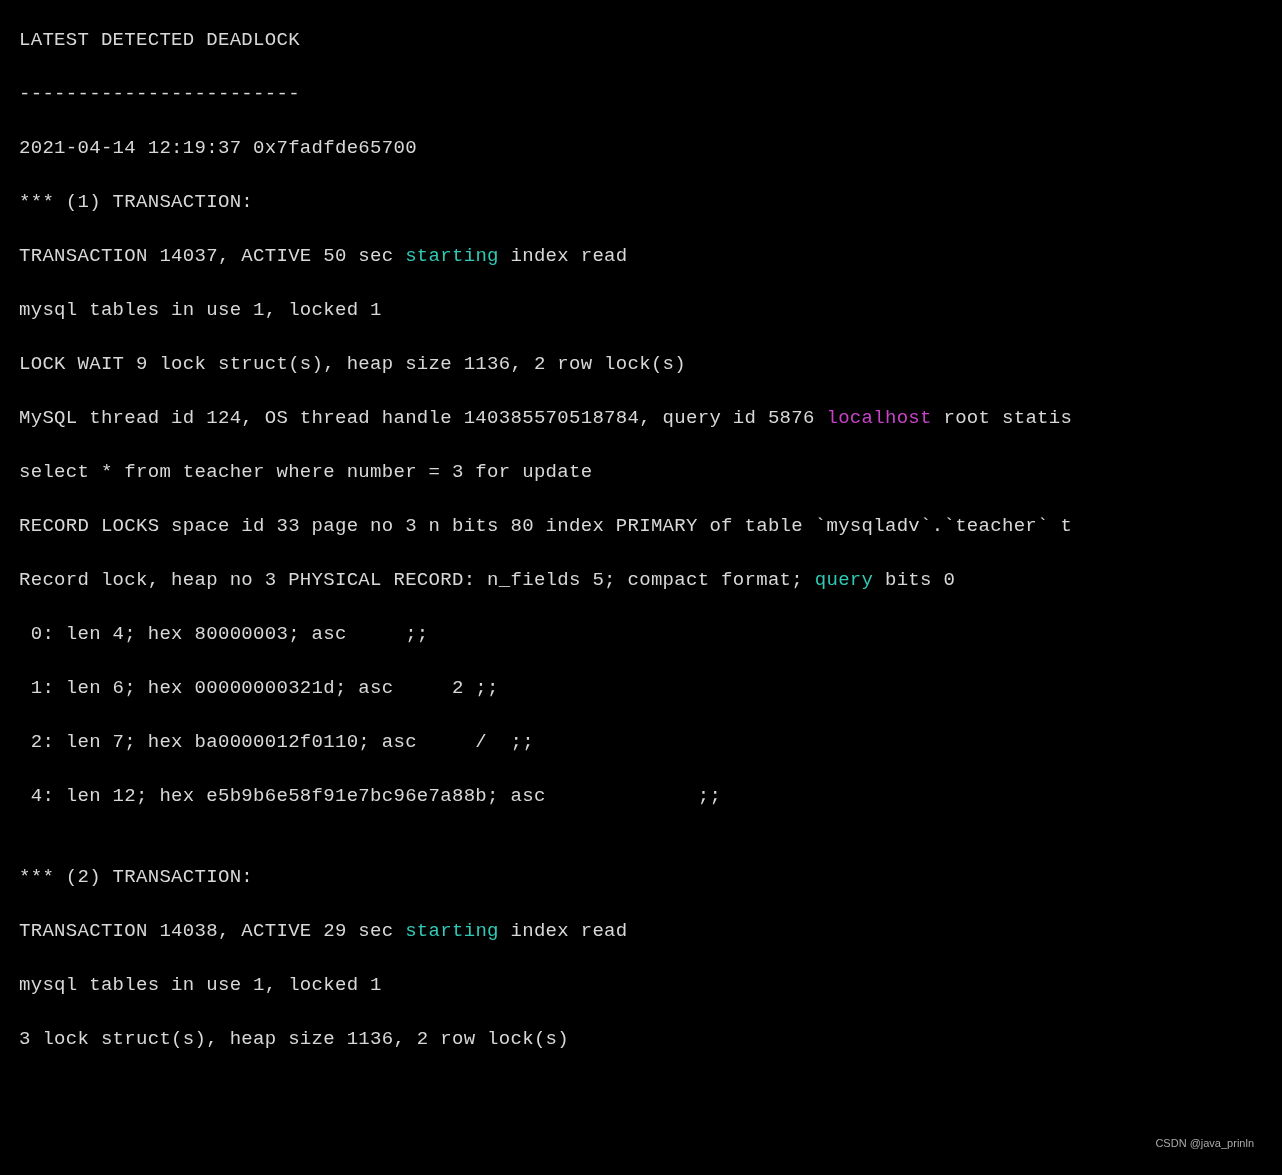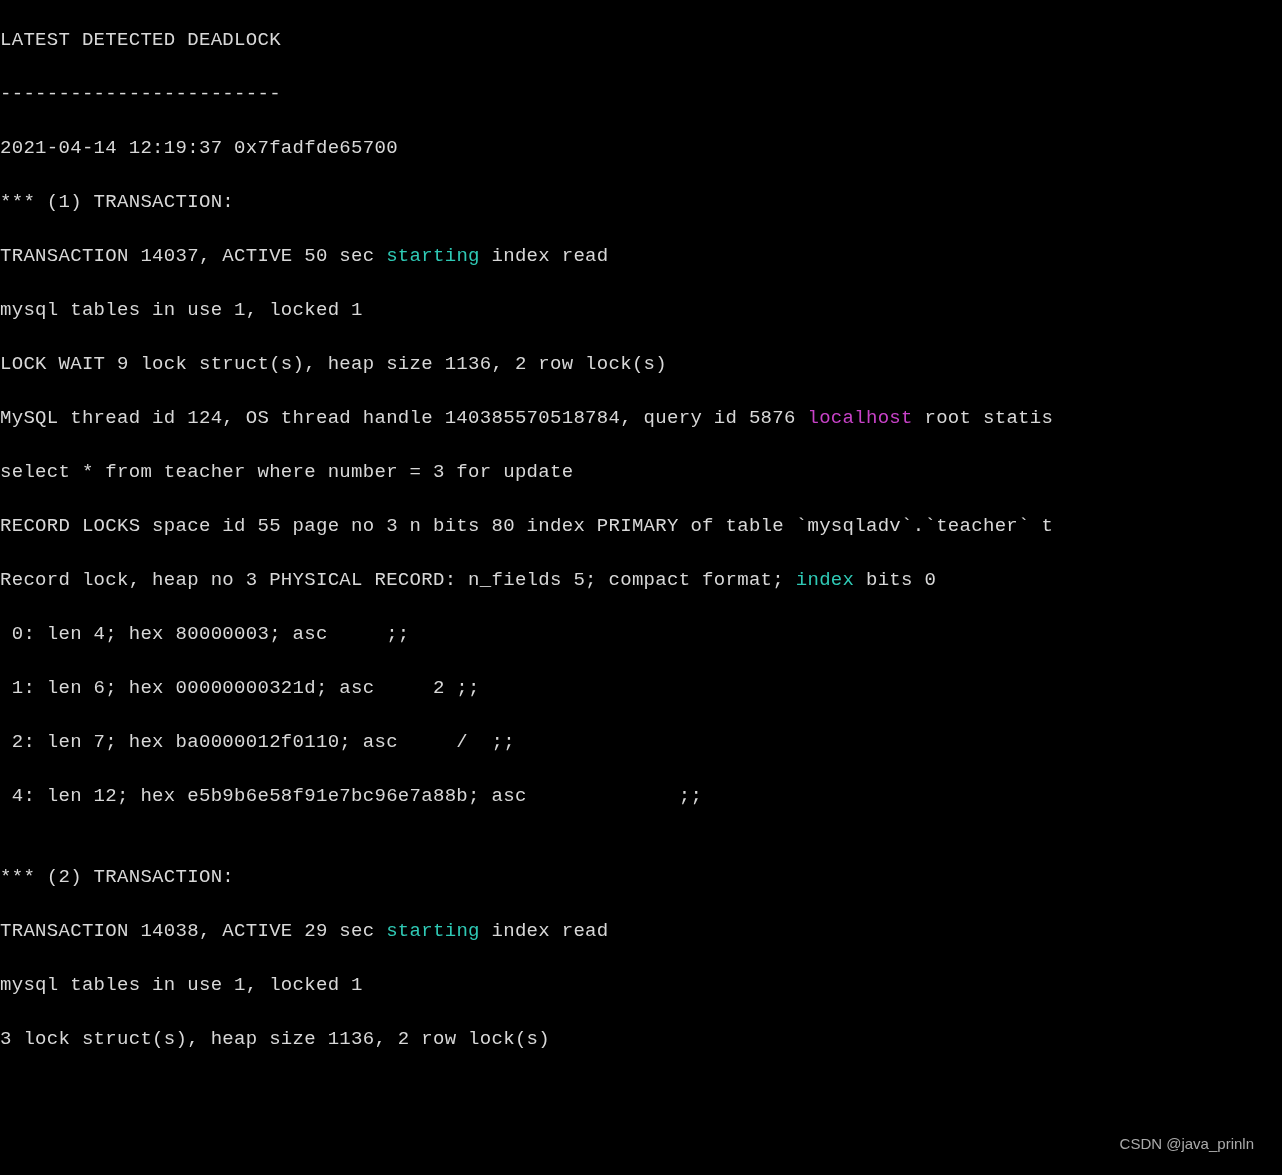--- a/index.html
+++ b/index.html
@@ -21,41 +21,41 @@
       padding-left: 0;
     }
     .kw-starting { color: #2fc9b5; }
     .kw-localhost { color: #c842c8; }
     .kw-info { color: #2fc9b5; }
     .watermark {
       position: absolute;
       bottom: 18px;
       right: 28px;
       color: #aaa;
-      font-size: 15px;
+      font-size: 11px;
       font-family: Arial, sans-serif;
       letter-spacing: 0;
     }
-    .line { display: block; white-space: pre; }
+    .line { display: block; white-space: pre; margin-left: 19px; }
   </style>
 </head>
 <body>
 
 <div class="terminal">
 <span class="line">LATEST DETECTED DEADLOCK</span>
 <span class="line">------------------------</span>
 <span class="line">2021-04-14 12:19:37 0x7fadfde65700</span>
 <span class="line">*** (1) TRANSACTION:</span>
 <span class="line"><span>TRANSACTION 14037, ACTIVE 50 sec </span><span class="kw-starting">starting</span><span> index read</span></span>
 <span class="line">mysql tables in use 1, locked 1</span>
 <span class="line">LOCK WAIT 9 lock struct(s), heap size 1136, 2 row lock(s)</span>
 <span class="line"><span>MySQL thread id 124, OS thread handle 140385570518784, query id 5876 </span><span class="kw-localhost">localhost</span><span> root statis</span></span>
 <span class="line">select * from teacher where number = 3 for update</span>
-<span class="line">RECORD LOCKS space id 55 page no 3 n bits 80 index PRIMARY of table `mysqladv`.`teacher` t</span>
-<span class="line"><span>Record lock, heap no 3 PHYSICAL RECORD: n_fields 5; compact format; </span><span class="kw-info">index</span><span> bits 0</span></span>
+<span class="line">RECORD LOCKS space id 33 page no 3 n bits 80 index PRIMARY of table `mysqladv`.`teacher` t</span>
+<span class="line"><span>Record lock, heap no 3 PHYSICAL RECORD: n_fields 5; compact format; </span><span class="kw-info">query</span><span> bits 0</span></span>
 <span class="line"> 0: len 4; hex 80000003; asc     ;;</span>
 <span class="line"> 1: len 6; hex 00000000321d; asc     2 ;;</span>
 <span class="line"> 2: len 7; hex ba0000012f0110; asc     /  ;;</span>
 <span class="line"> 4: len 12; hex e5b9b6e58f91e7bc96e7a88b; asc             ;;</span>
 <span class="line"></span>
 <span class="line">*** (2) TRANSACTION:</span>
 <span class="line"><span>TRANSACTION 14038, ACTIVE 29 sec </span><span class="kw-starting">starting</span><span> index read</span></span>
 <span class="line">mysql tables in use 1, locked 1</span>
 <span class="line">3 lock struct(s), heap size 1136, 2 row lock(s)</span>
 

